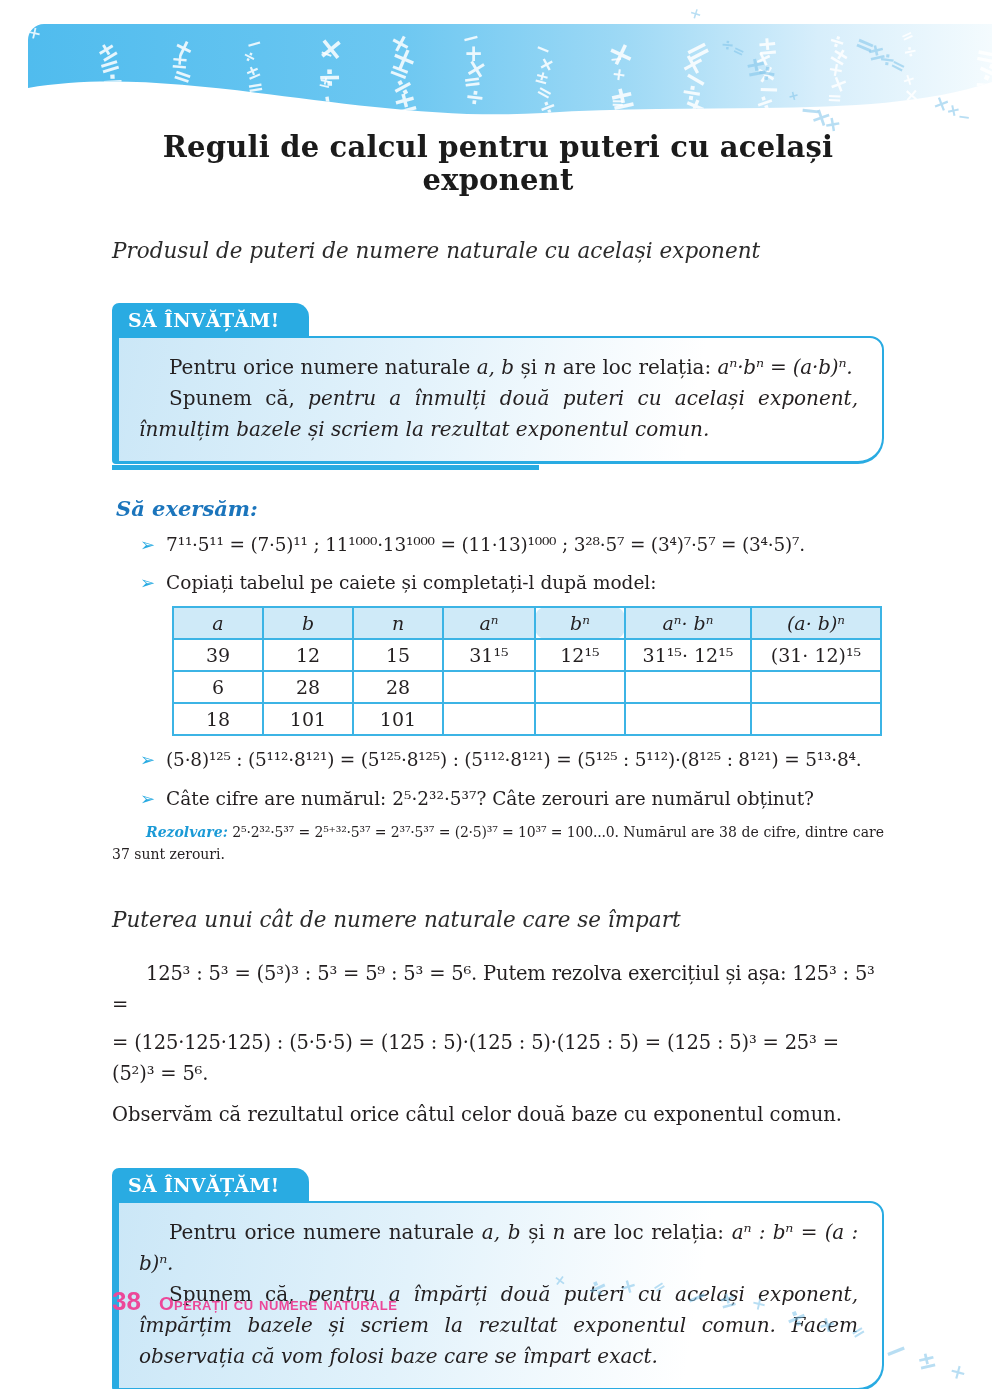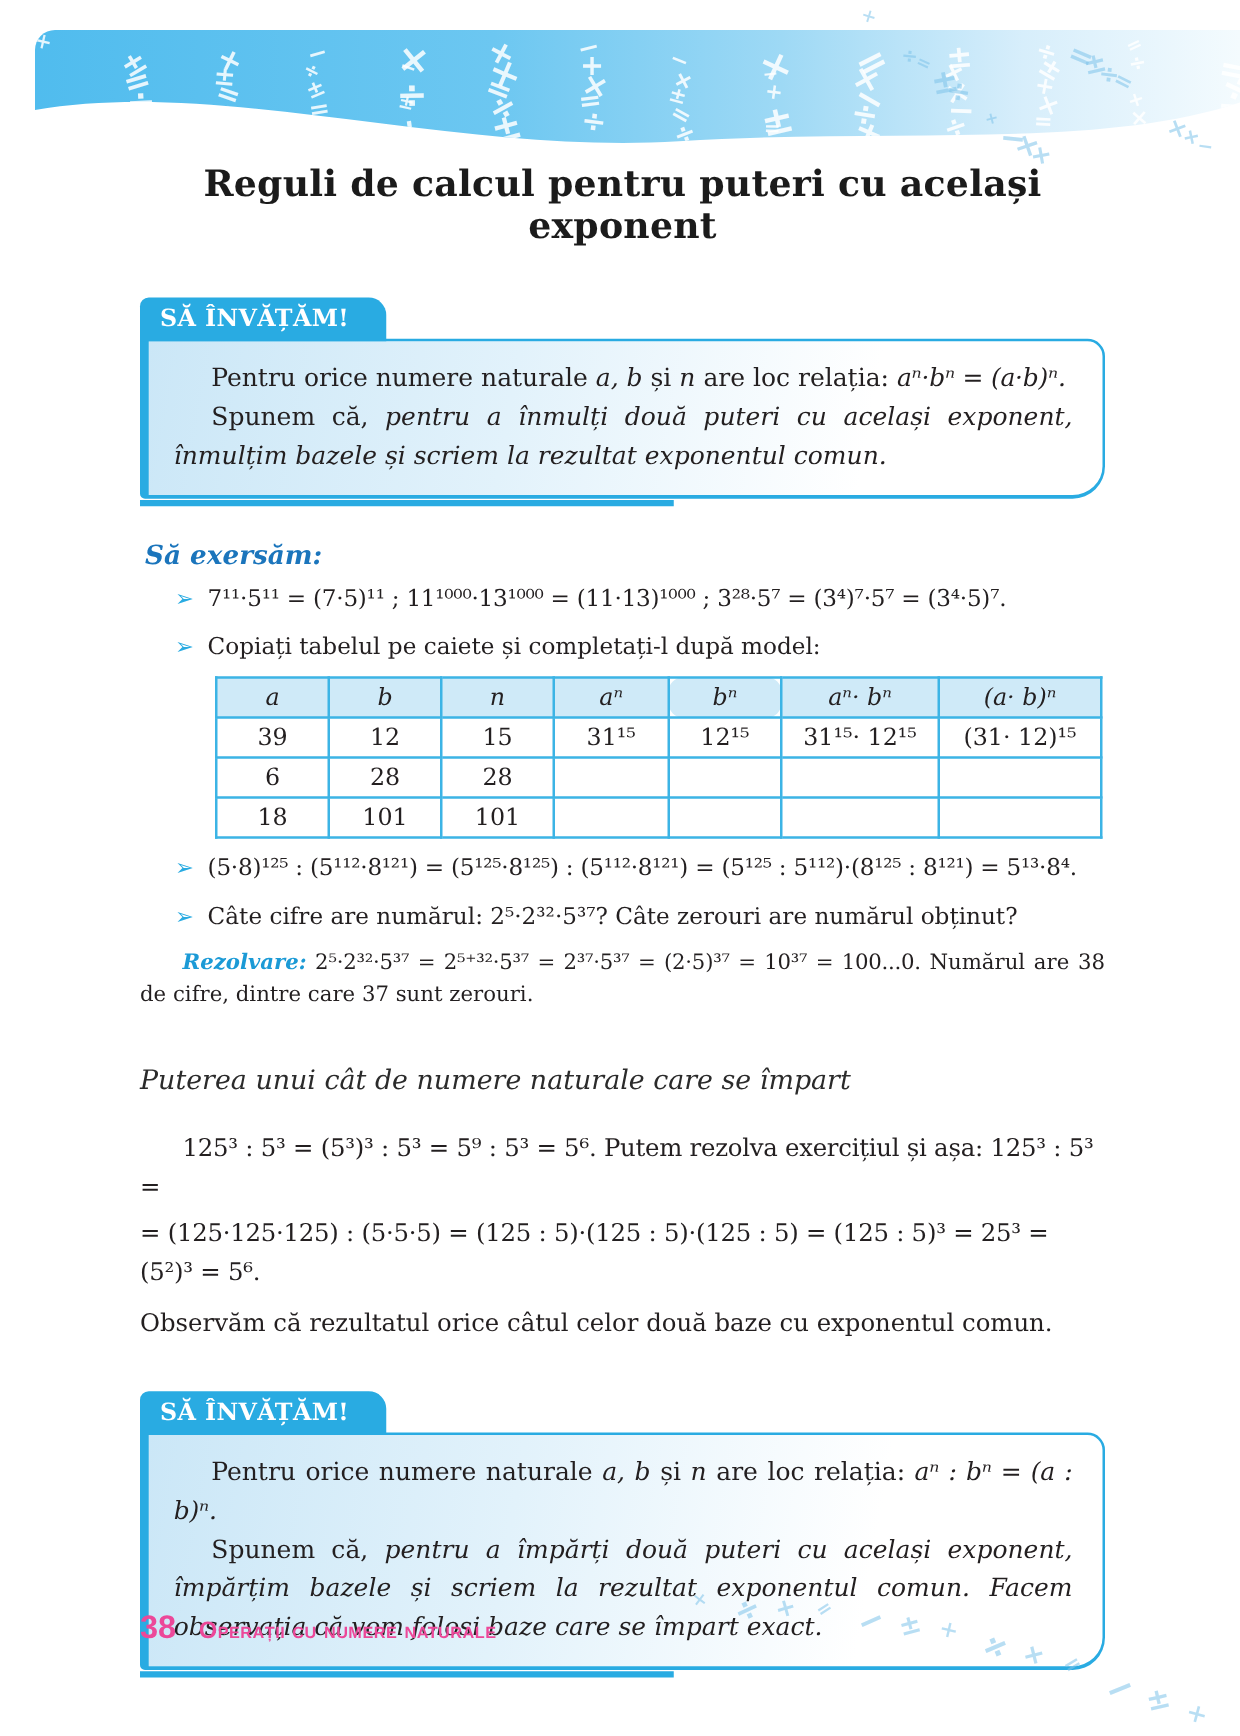--- a/index.html
+++ b/index.html
@@ -77,21 +77,21 @@
   table.practice{
     border-collapse:collapse;margin:8px 0 4px 60px;font-size:19px;
   }
   table.practice th,table.practice td{
     border:2px solid #3cb4e5;text-align:center;padding:1px 6px;height:28px;
   }
   table.practice th{background:#cfeaf8;font-style:italic;font-weight:normal;}
   table.practice .c0{width:76px;}.practice .c1{width:76px;}.practice .c2{width:76px;}
   .practice .c3{width:78px;}.practice .c4{width:76px;border-radius:11px;}.practice .c5{width:112px;}.practice .c6{width:116px;}
 
-  .solution{margin:8px 0 0;font-size:17px;line-height:1.55;text-align:justify;text-indent:34px;}
+  .solution{margin:8px 0 0;font-size:14px;line-height:1.55;text-align:justify;text-indent:34px;}
   .solution .label{color:#1b9ad6;font-style:italic;font-weight:600;}
 
   .cont-line{margin:6px 0 0;font-size:19.5px;line-height:1.6;text-align:left;}
   .cont-line.first{text-indent:34px;margin-top:26px;}
 
   
   .footer{
     position:absolute;left:112px;bottom:72px;display:flex;align-items:baseline;gap:18px;
     color:#ec4899;font-family:"Liberation Sans","DejaVu Sans",sans-serif;
   }
@@ -185,20 +185,21 @@
       <span class="glyph" style="left: 31px; top: 29px; font-size: 16px; transform: rotate(5deg);">÷</span>
       <span class="glyph" style="left: 98px; top: 82px; font-size: 13px; transform: rotate(-14deg);">+</span>
       <span class="glyph" style="left: 165px; top: 25px; font-size: 24px; transform: rotate(23deg);">=</span>
     </div>
 </div>
 
 <div class="content">
 
   <h1 class="page-title">Reguli de calcul pentru puteri cu același exponent</h1>
 
+  <h2 class="sub-heading">Produsul de puteri de numere naturale cu același exponent</h2>
 
 
   <div class="learn">
     <div class="learn-tab">SĂ ÎNVĂȚĂM!</div>
     <div class="learn-box">
       <p><span>Pentru orice numere naturale </span><span class="it">a, b</span><span> și </span><span class="it">n</span><span> are loc relația: </span><span class="it math">aⁿ·bⁿ = (a·b)ⁿ.</span></p>
       <p><span>Spunem că, </span><span class="it">pentru a înmulți două puteri cu același exponent, înmulțim bazele și scriem la rezultat exponentul comun.</span></p>
     </div>
   </div>
 

